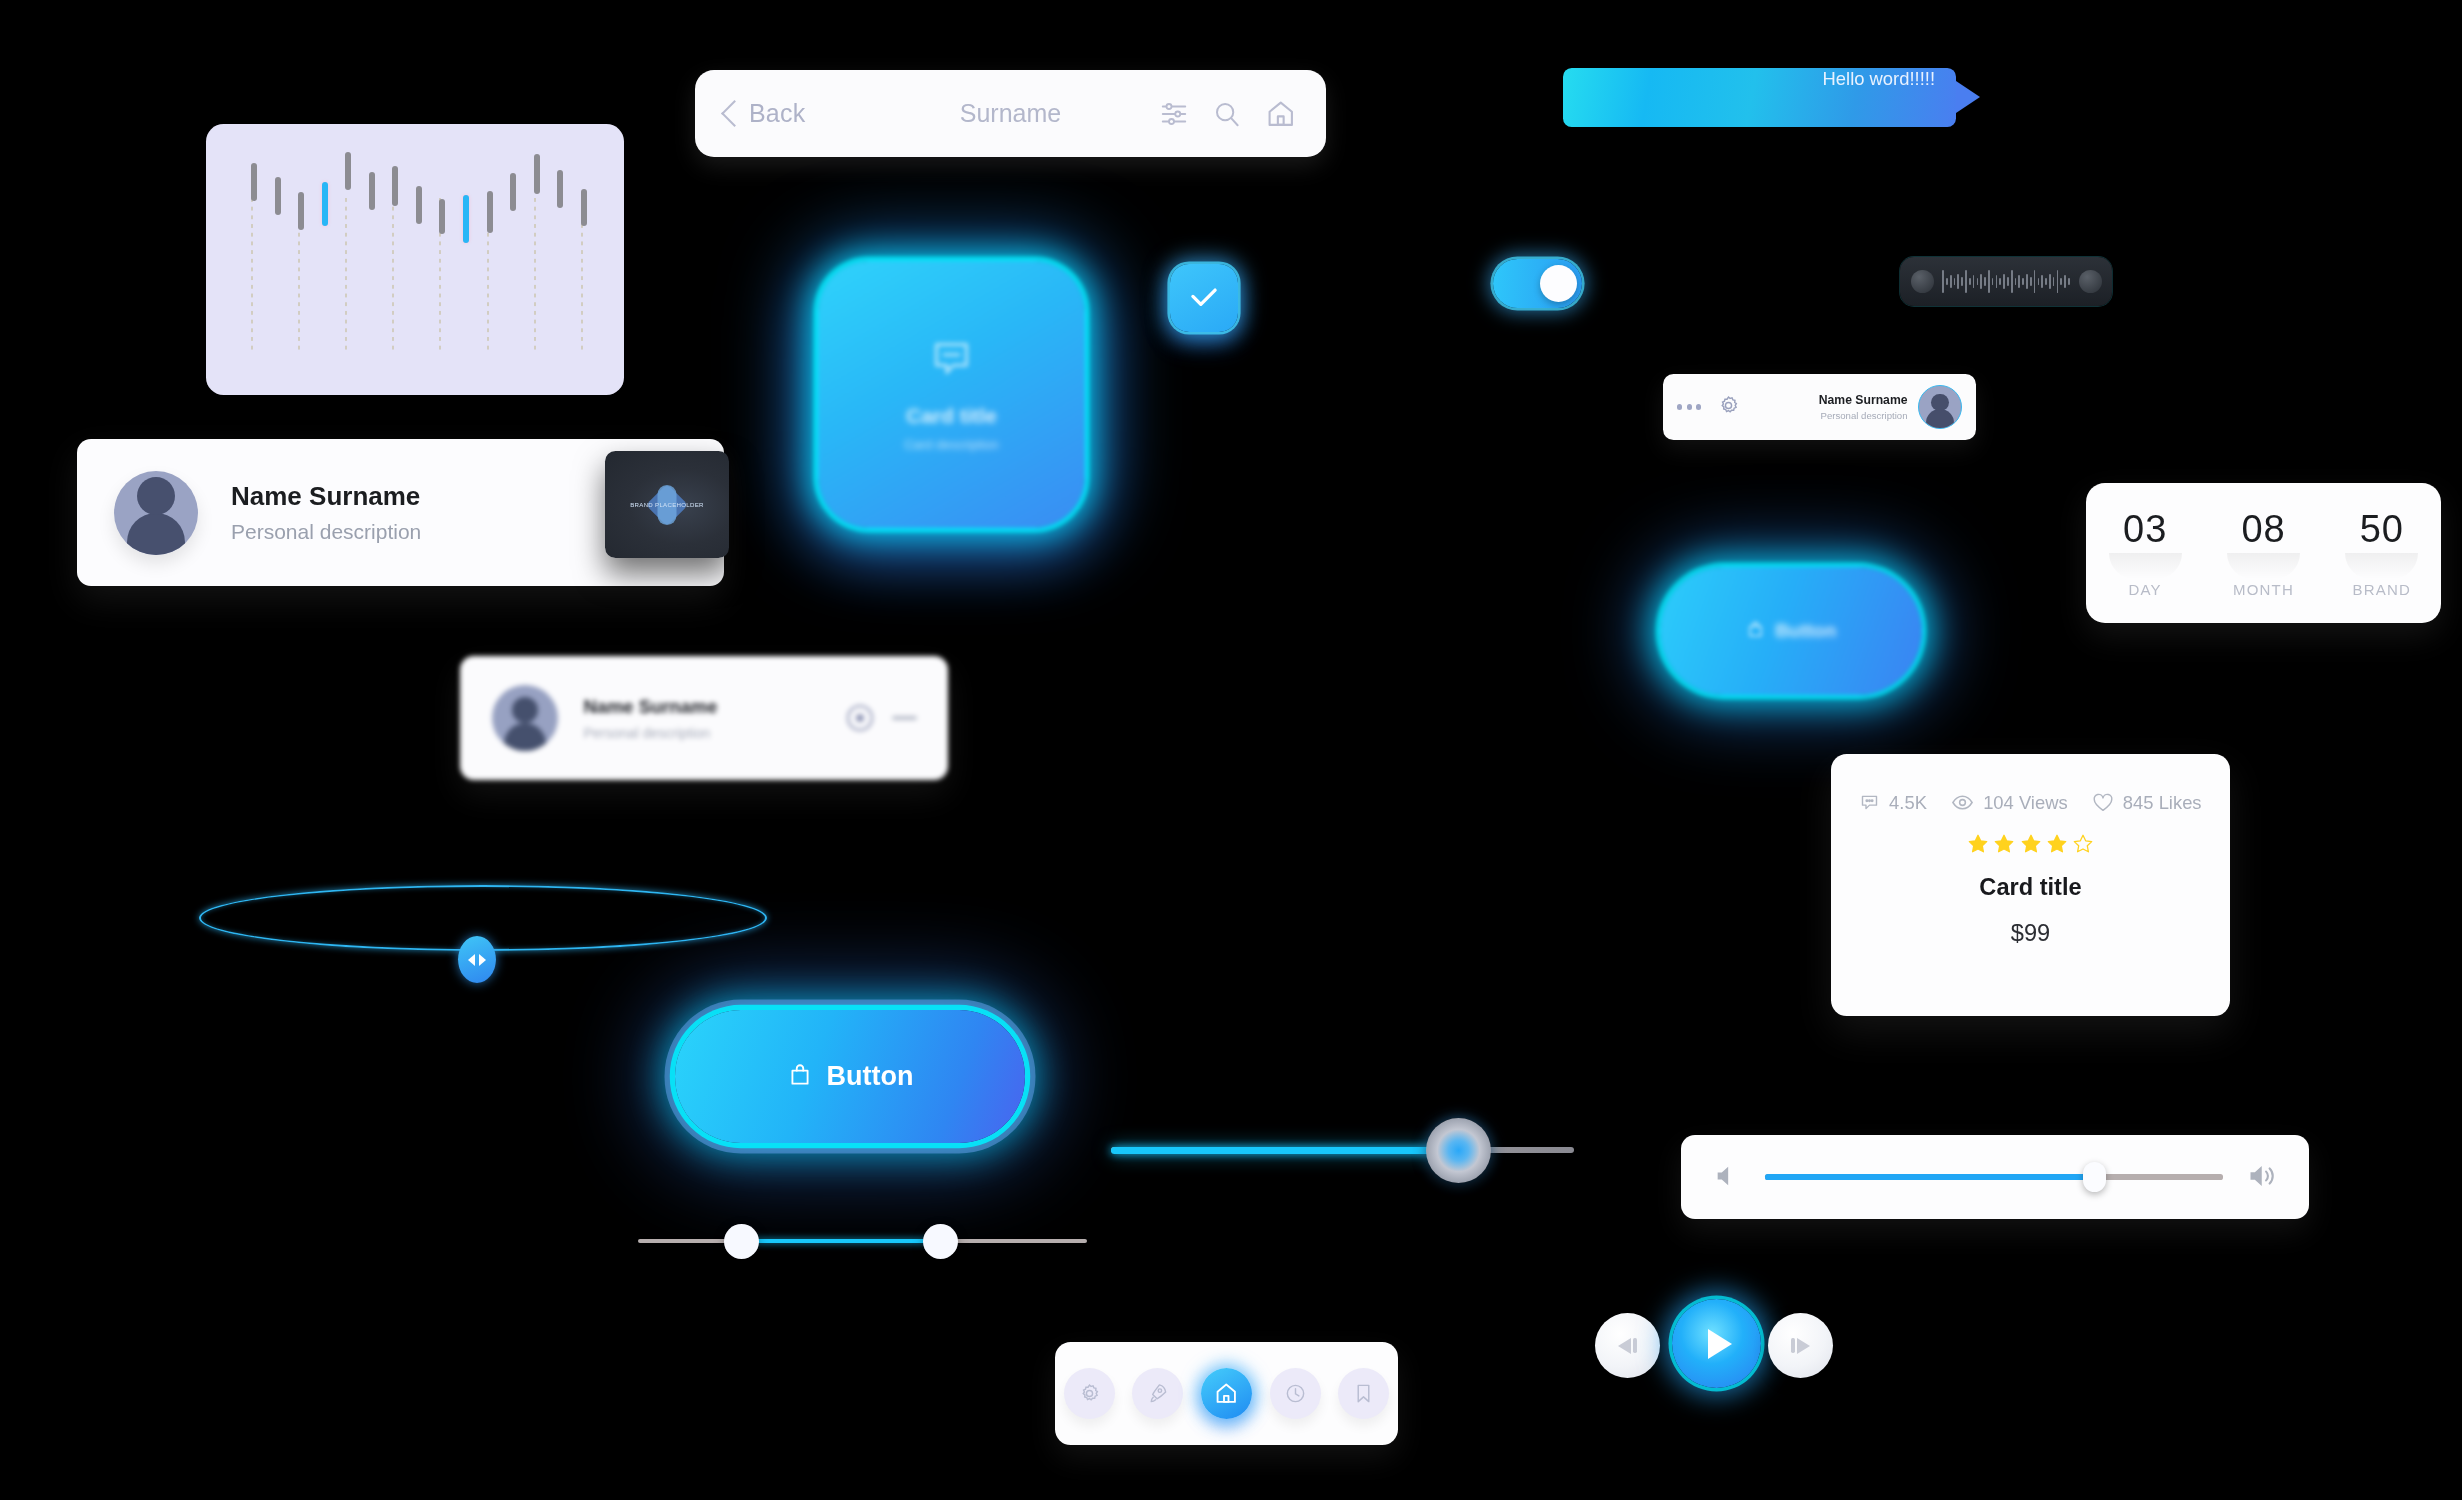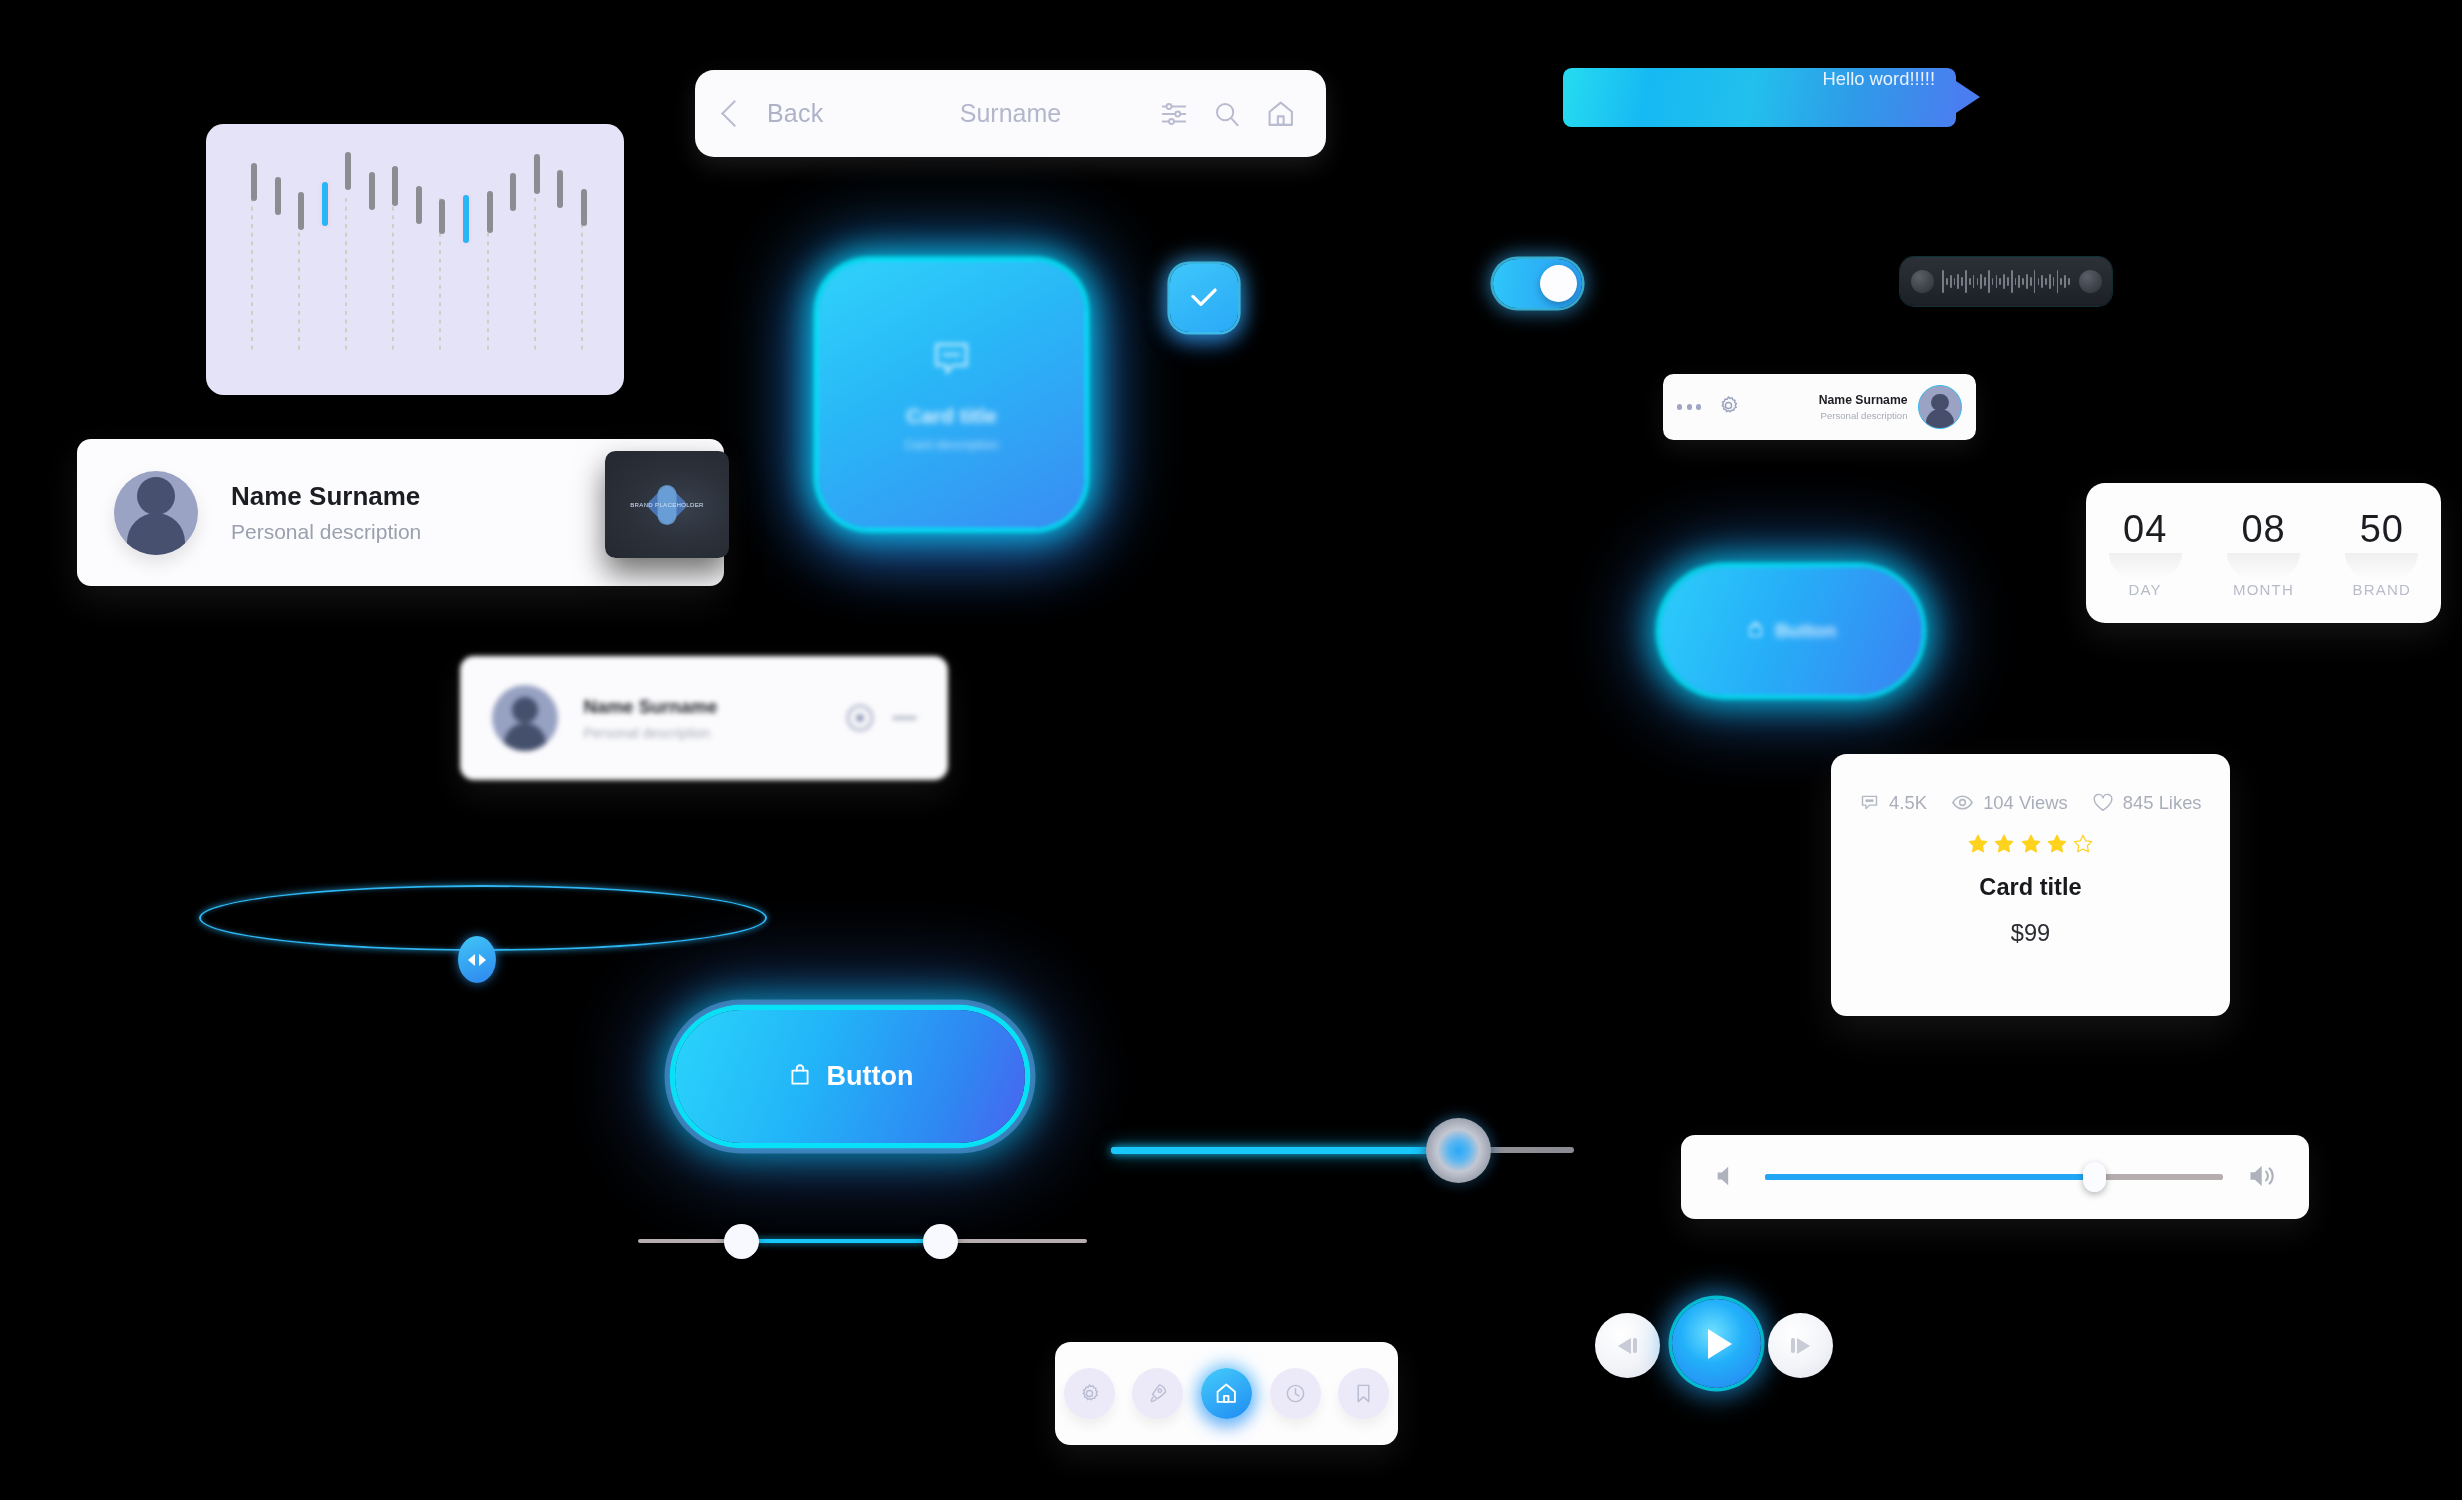--- a/index.html
+++ b/index.html
@@ -27,21 +27,21 @@
   .cbar.hi { background:#29b6f6; box-shadow:0 0 3.5px rgba(255,190,210,.9); }
 
   
   #navbar {
     left: 695px; top: 70px; width: 631px; height: 87px;
     background:#fbfbfd; border-radius:19px;
     box-shadow: 0 8.7px 23px rgba(255,255,255,.10);
     display:flex; align-items:center; padding: 0 30px;
   }
   #navbar .chev { width:19px; height:19px; border-left:2.6px solid #b9bcd0; border-bottom:2.6px solid #b9bcd0; transform:rotate(45deg); }
-  .nav-back { color:#aeb2c8; font-size:25px; margin-left:23px; letter-spacing:0.2px; }
+  .nav-back { color:#aeb2c8; font-size:25px; margin-left:5px; letter-spacing:0.2px; }
   .nav-title { color:#b3b7cb; font-size:25px; position:absolute; left:50%; transform:translateX(-50%); }
   .nav-icons { margin-left:auto; display:flex; align-items:center; gap:23px; }
   .nav-icons svg { display:block; }
 
   
   #bubble {
     left: 1563px; top: 68px; width: 393px; height: 59px;
     background: linear-gradient(100deg, #26dcf0 0%, #16b9f3 22%, #22c0ec 48%, #2f9ae8 74%, #4a7ef0 100%);
     border-radius: 8.7px; display:flex; align-items:flex-start; justify-content:flex-end;
     padding-right: 21px;
@@ -455,21 +455,21 @@
       <div class="mc-desc">Personal description</div>
     </span>
     <span class="avatar-ring">
       <span class="head"></span>
       <span class="body"></span>
     </span>
   </div>
 
   <div class="abs" id="datepicker">
     <span class="dp-col">
-      <div class="dp-val">04</div>
+      <div class="dp-val">03</div>
       <div class="dp-arc"></div>
       <div class="dp-lbl">DAY</div>
     </span>
     <span class="dp-col">
       <div class="dp-val">08</div>
       <div class="dp-arc"></div>
       <div class="dp-lbl">MONTH</div>
     </span>
     <span class="dp-col">
       <div class="dp-val">50</div>

